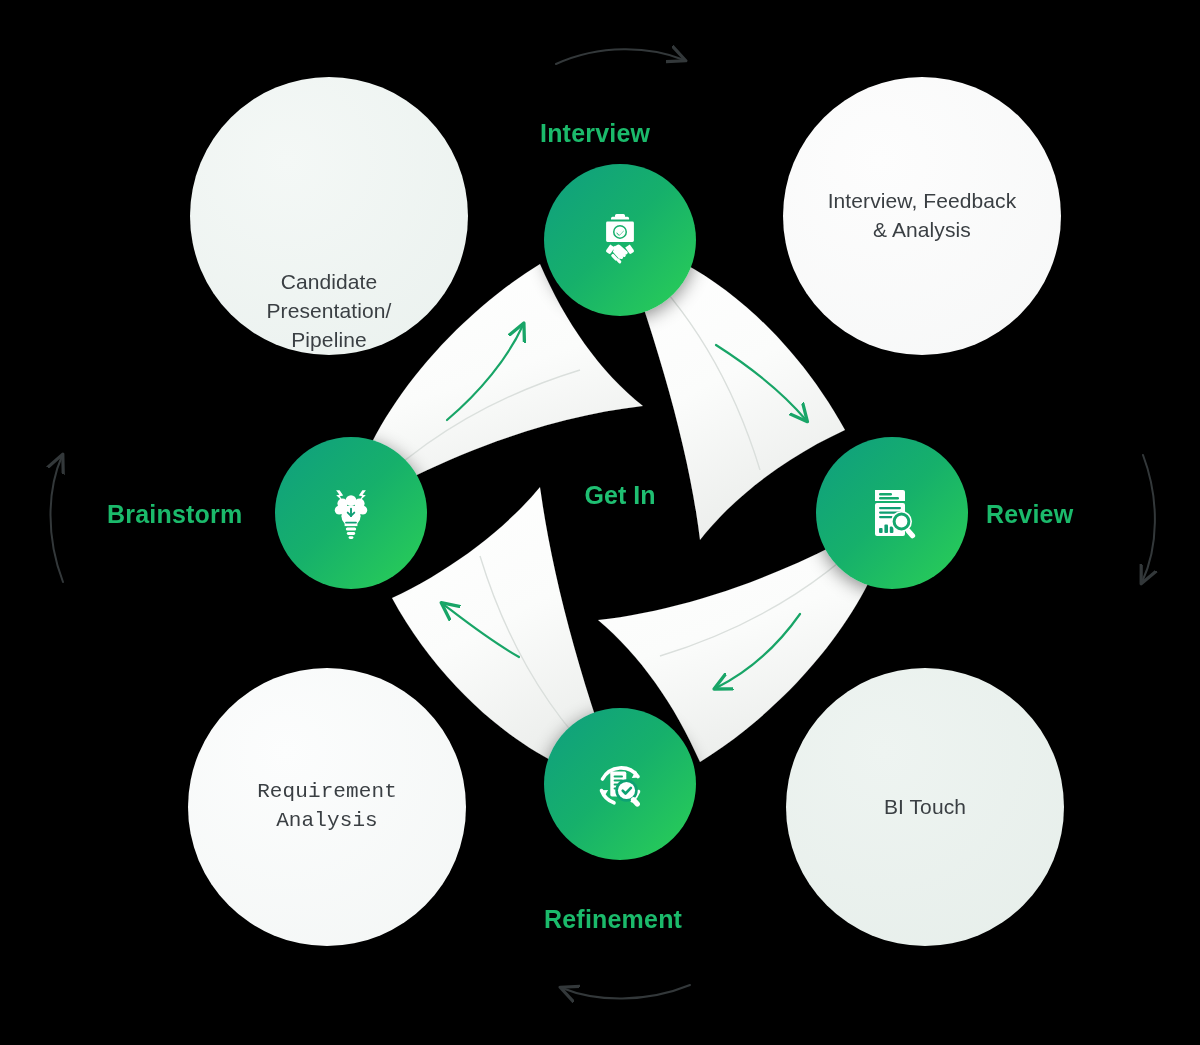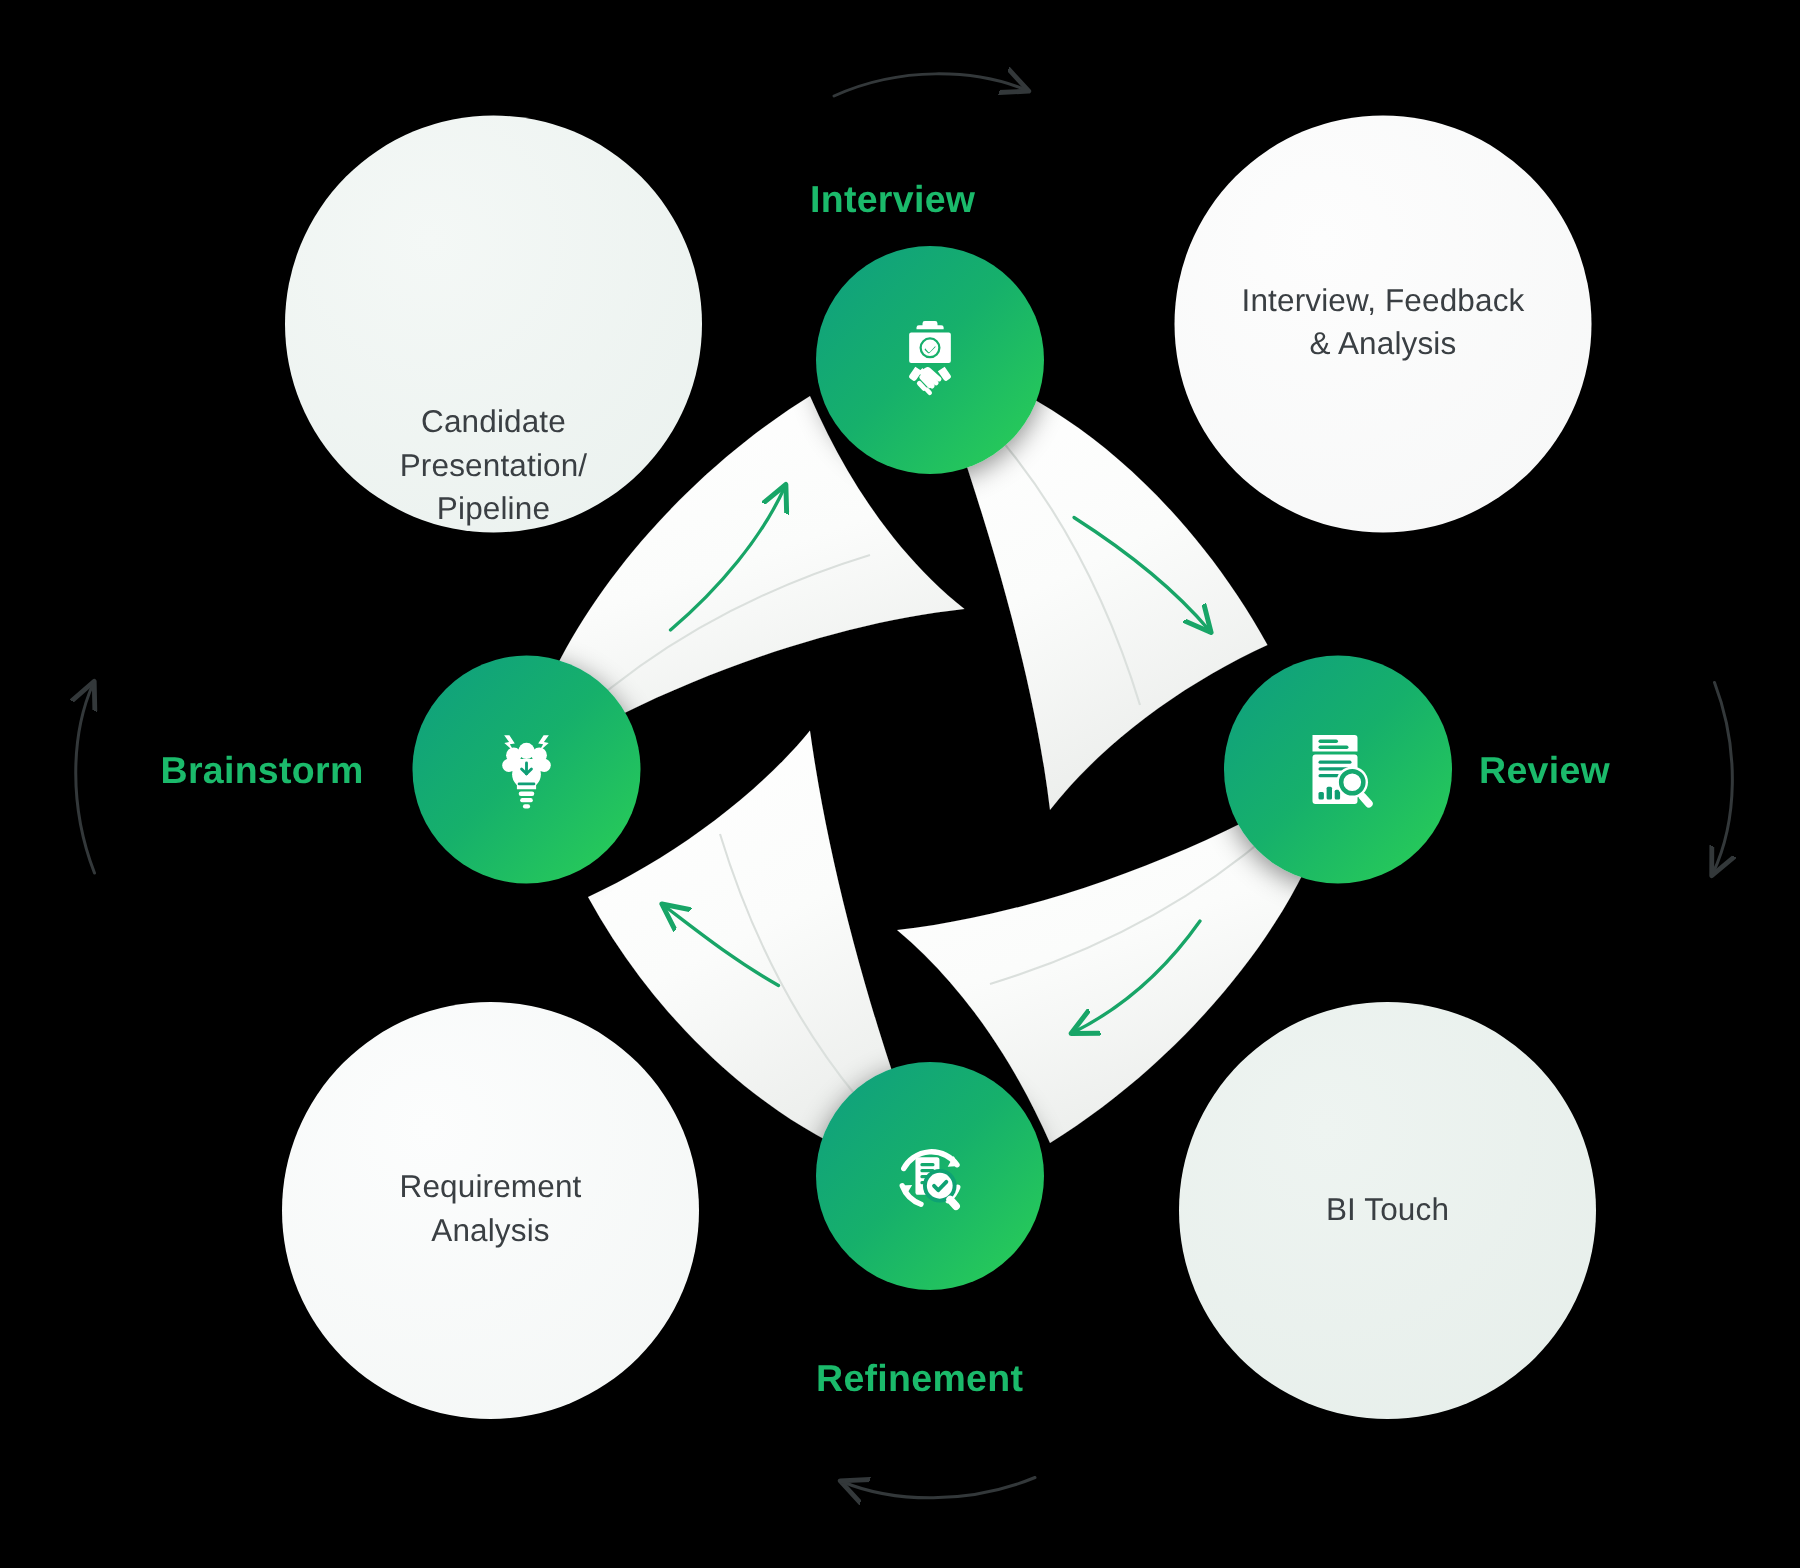--- a/index.html
+++ b/index.html
@@ -38,21 +38,21 @@
     font-size: 21px;
     line-height: 1.38;
     letter-spacing: 0.1px;
     padding: 0 26px;
   }
   .oc-tl { left: 190px;  top: 77px;  width: 278px; height: 278px;
            background: radial-gradient(circle at 35% 30%, #f4f8f6 0%, #eaf1ee 100%); align-items: flex-end; }
   .oc-tr { left: 783px;  top: 77px;  width: 278px; height: 278px;
            background: radial-gradient(circle at 35% 30%, #fdfdfd 0%, #f6f7f7 100%); }
   .oc-bl { left: 188px;  top: 668px; width: 278px; height: 278px;
-           background: radial-gradient(circle at 35% 30%, #fcfdfd 0%, #f3f6f5 100%); }
+           background: radial-gradient(circle at 35% 30%, #fcfdfd 0%, #f3f6f5 100%); font-family: Liberation Mono, monospace; }
   .oc-br { left: 786px;  top: 668px; width: 278px; height: 278px;
            background: radial-gradient(circle at 35% 30%, #eef4f1 0%, #e6eeea 100%); }
 
   
   .hub {
     position: absolute;
     width: 152px;
     height: 152px;
     border-radius: 50%;
     background: linear-gradient(135deg, #0f9e80 0%, #16b06b 48%, #2bd055 100%);
@@ -309,17 +309,18 @@
 
     <div class="hub-label lbl-onboarding">Interview</div>
 
     <div class="hub-label lbl-review">Review</div>
 
     <div class="hub-label lbl-refinement">Refinement</div>
 
     <div class="hub-label lbl-brainstorm">Brainstorm</div>
 
     <div class="center-text">
+      <div>Get In</div>
     </div>
 
   </div>
 
 </div>
 
 </body></html>

